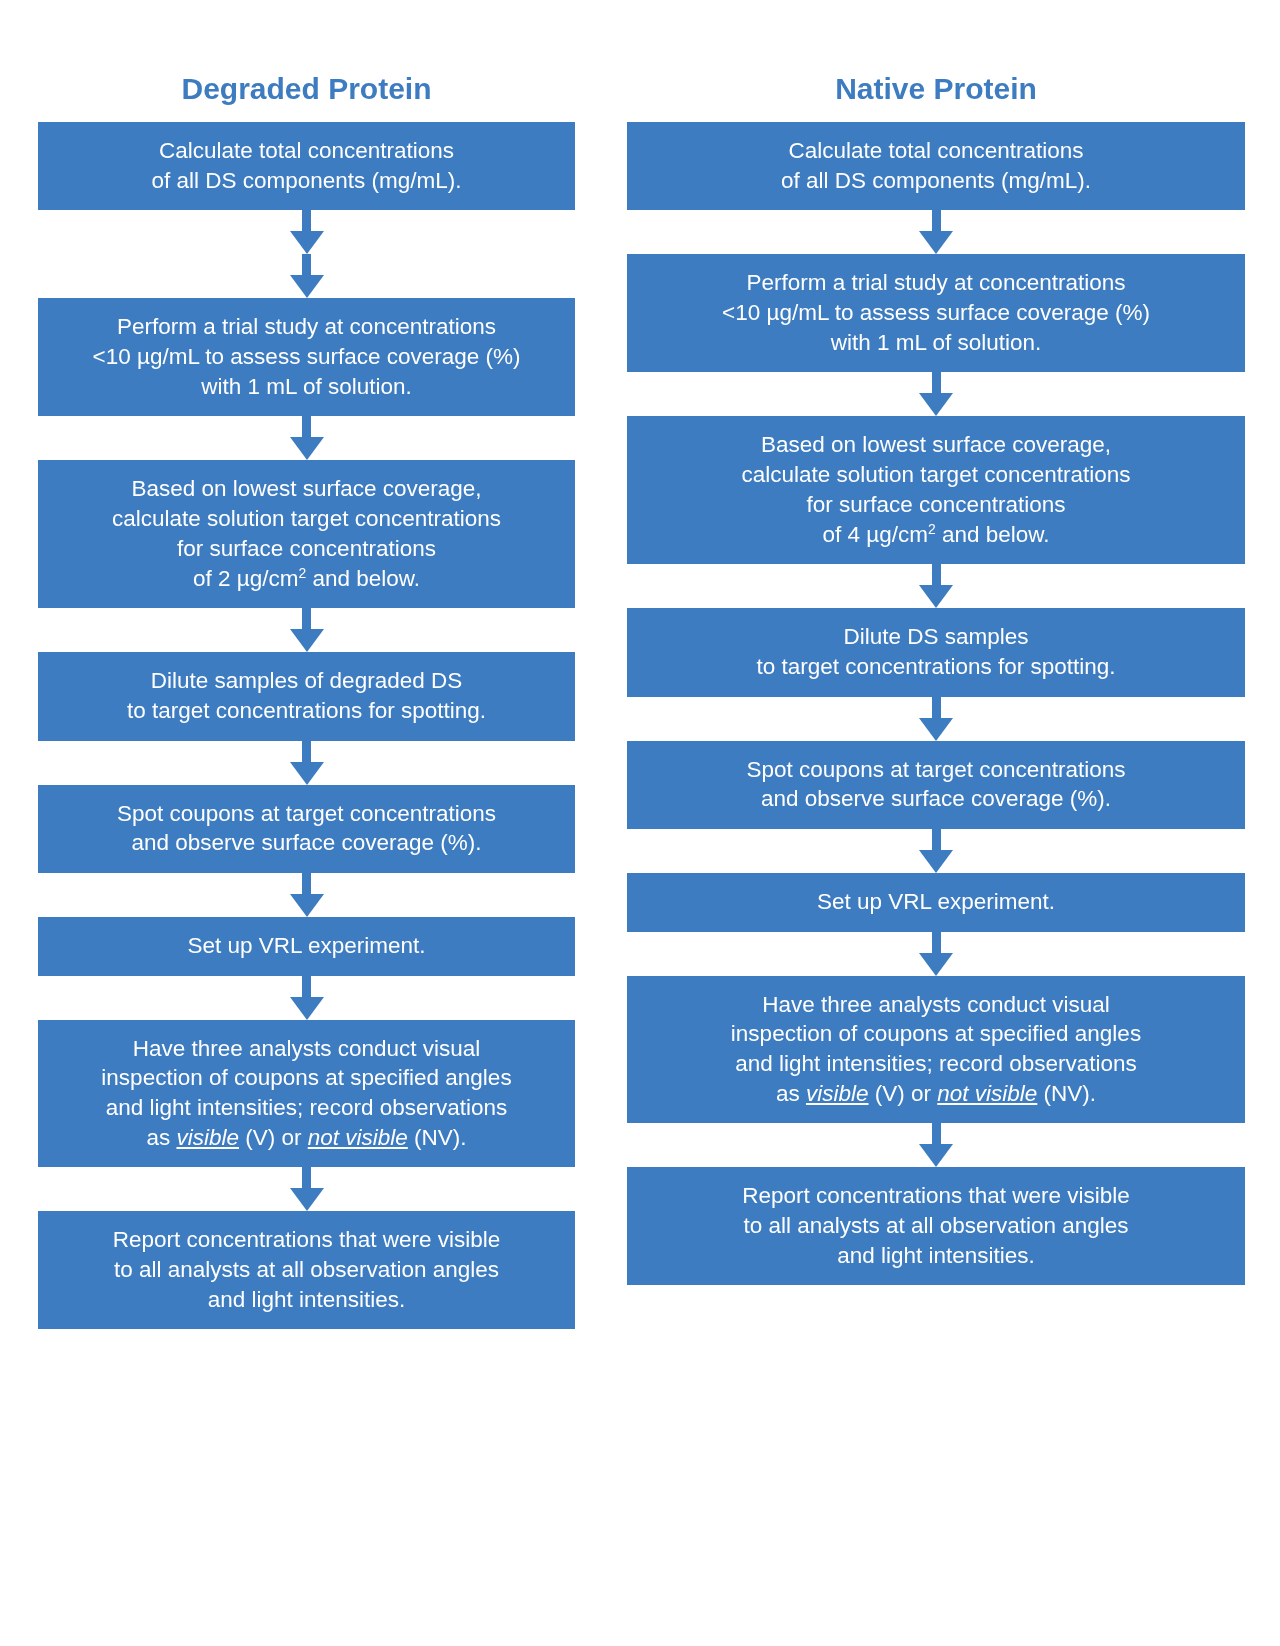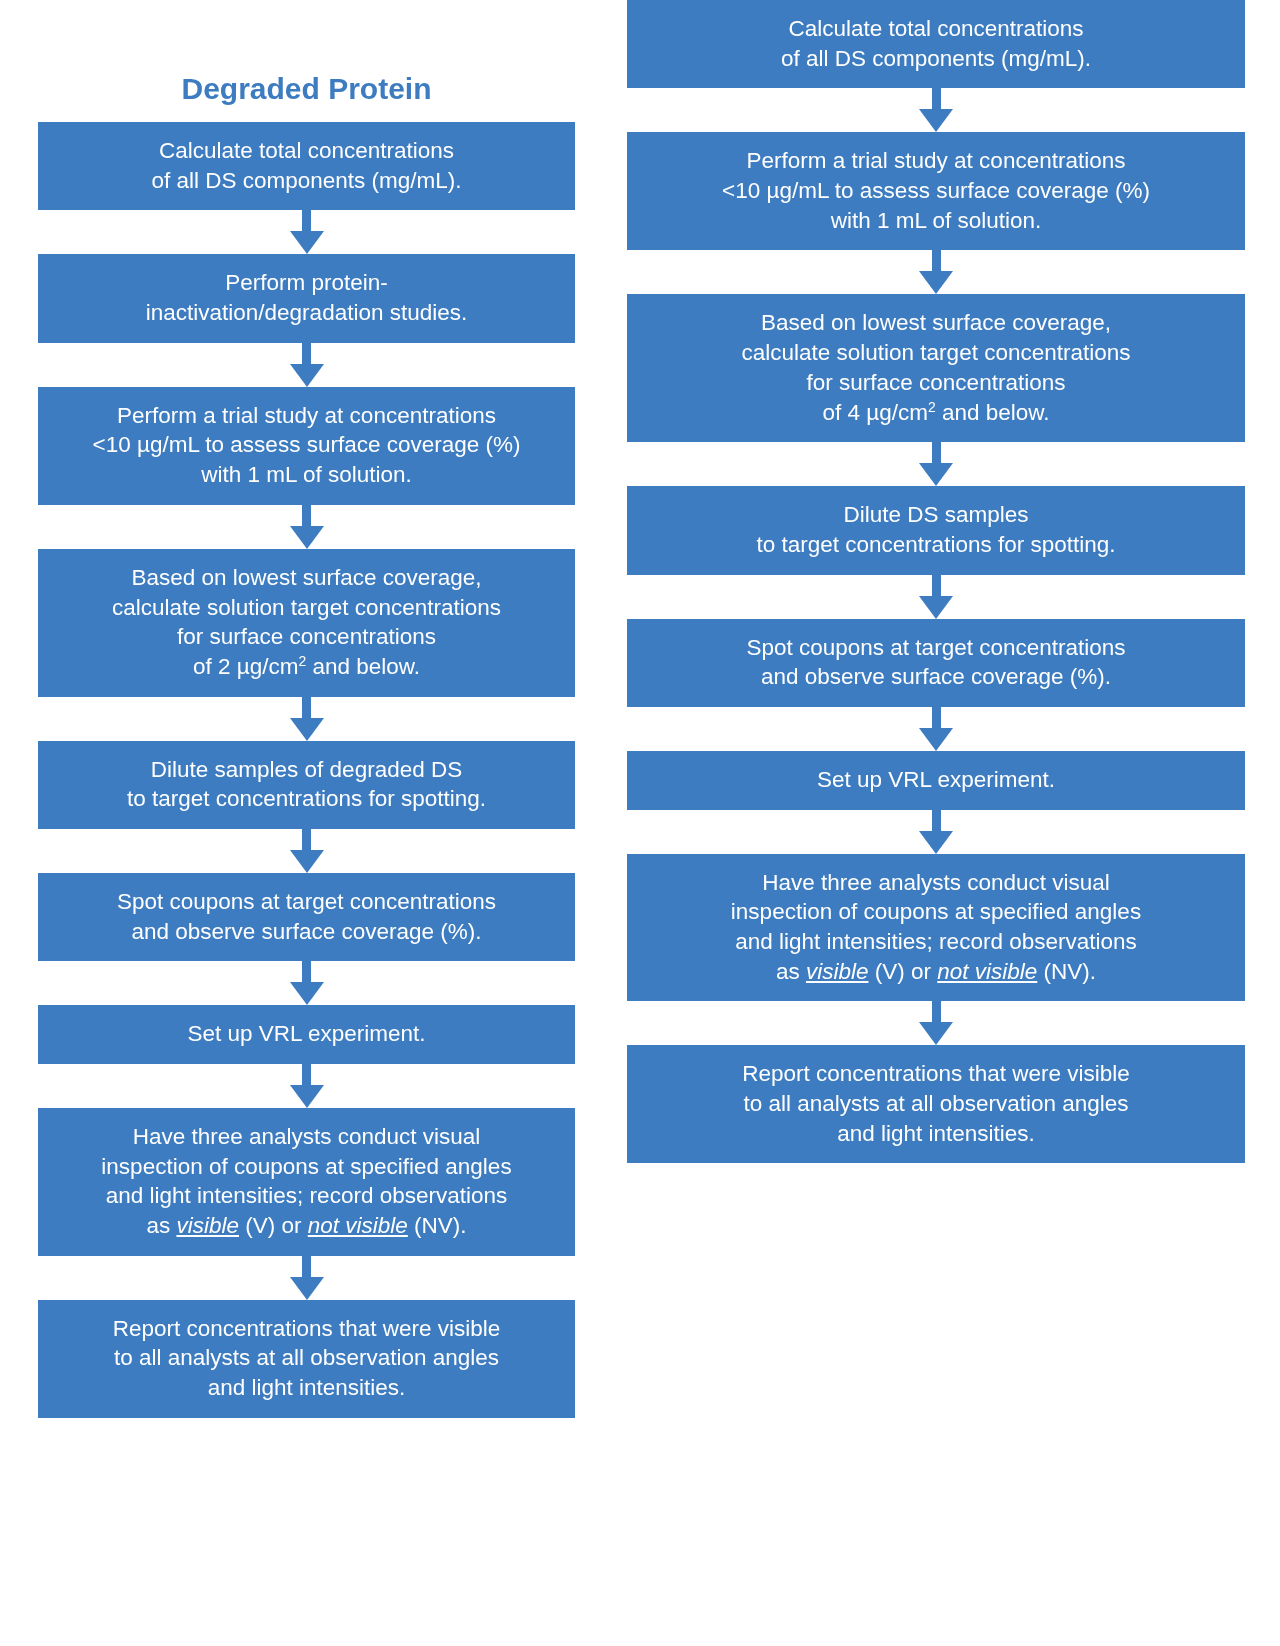--- a/index.html
+++ b/index.html
@@ -58,23 +58,20 @@
   <div class="column col-left">
     <div class="col-title">Degraded Protein</div>
     <div class="flow">
         <div class="node">
           <div class="node-text">Calculate total concentrations<br>of all DS components (mg/mL).</div>
         </div>
         <div class="arrow">
           <div class="stem"></div>
           <div class="head"></div>
         </div>
-        <div class="node">
-          <div class="node-text">Perform protein-<br>inactivation/degradation studies.</div>
-        </div>
         <div class="arrow">
           <div class="stem"></div>
           <div class="head"></div>
         </div>
         <div class="node">
           <div class="node-text">Perform a trial study at concentrations<br>&lt;10 µg/mL to assess surface coverage (%)<br>with 1 mL of solution.</div>
         </div>
         <div class="arrow">
           <div class="stem"></div>
           <div class="head"></div>
@@ -114,20 +111,21 @@
           <div class="stem"></div>
           <div class="head"></div>
         </div>
         <div class="node">
           <div class="node-text">Report concentrations that were visible<br>to all analysts at all observation angles<br>and light intensities.</div>
         </div>
       </div>
   </div>
 
   <div class="column col-right">
+    <div class="col-title">Native Protein</div>
     <div class="flow">
         <div class="node">
           <div class="node-text">Calculate total concentrations<br>of all DS components (mg/mL).</div>
         </div>
         <div class="arrow">
           <div class="stem"></div>
           <div class="head"></div>
         </div>
         <div class="node">
           <div class="node-text">Perform a trial study at concentrations<br>&lt;10 µg/mL to assess surface coverage (%)<br>with 1 mL of solution.</div>

